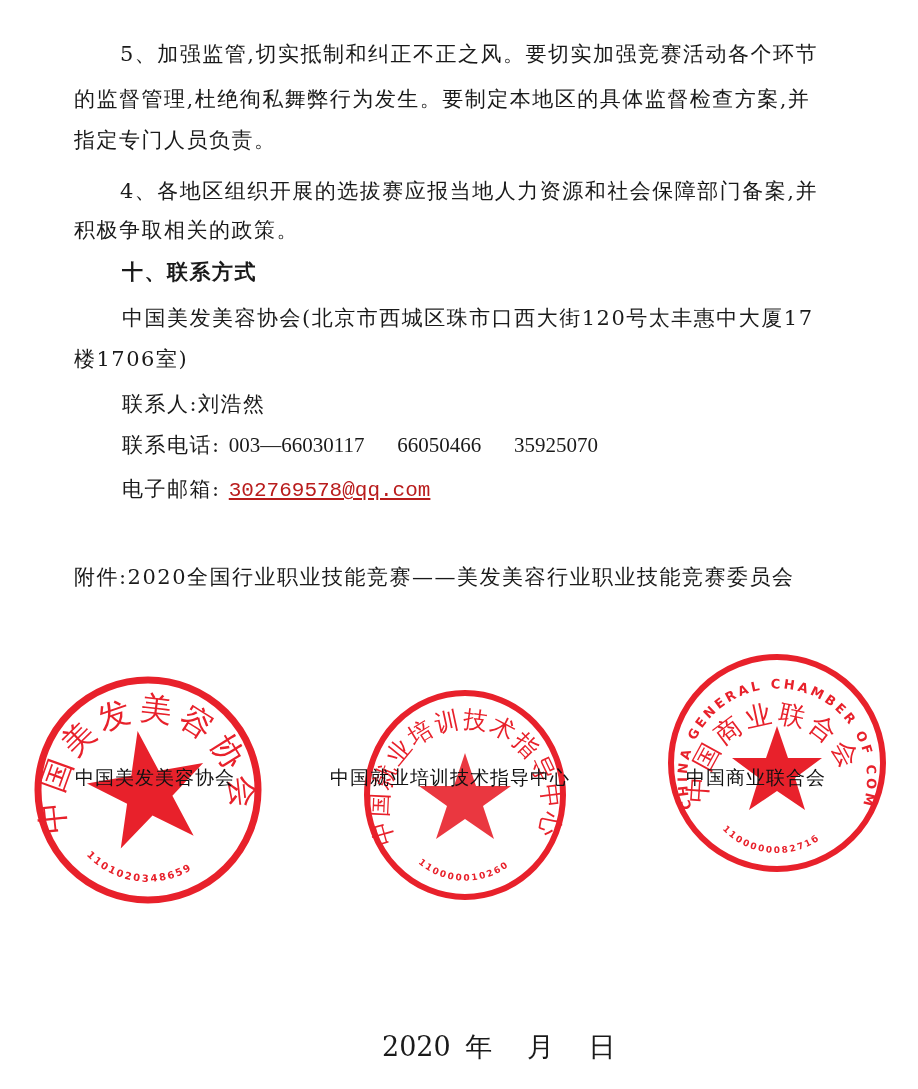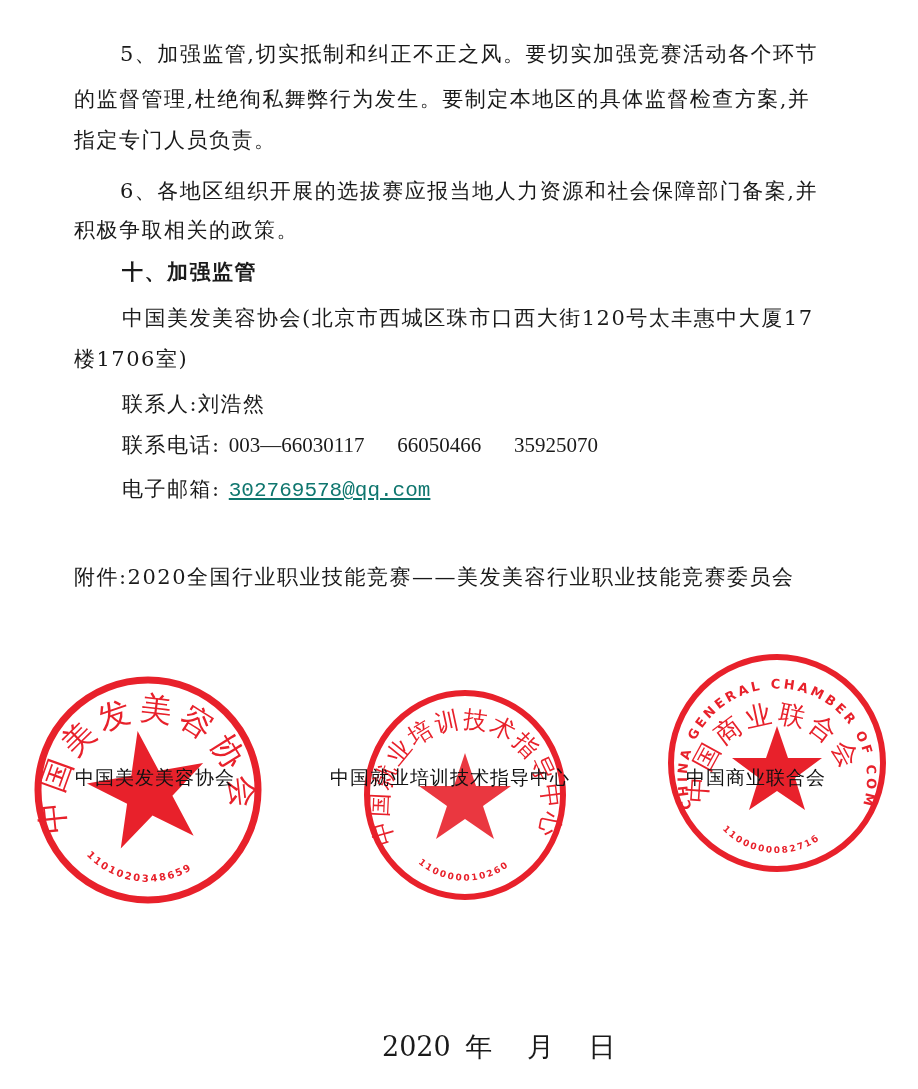--- a/index.html
+++ b/index.html
@@ -20,21 +20,21 @@
     font-size: 21px;
     line-height: 28px;
     white-space: nowrap;
     letter-spacing: 1.5px;
   }
   .heading {
     font-weight: bold;
     font-family: "DejaVu Sans", "Liberation Sans", sans-serif;
   }
   .email-link {
-    color: #0f766e;
+    color: #b91c1c;
     text-decoration: underline;
     font-family: "Liberation Mono", "DejaVu Sans Mono", monospace;
     letter-spacing: 0;
   }
   .phone {
     font-family: "Liberation Serif", "DejaVu Serif", serif;
     letter-spacing: 0;
   }
   .stamp {
     position: absolute;
@@ -59,24 +59,24 @@
   }
   .date-line span { display: inline-block; }
 </style>
 </head>
 <body>
 
 <div class="line" style="top:40px;left:120px;">5、加强监管,切实抵制和纠正不正之风。要切实加强竞赛活动各个环节</div>
 <div class="line" style="top:85px;left:74px;">的监督管理,杜绝徇私舞弊行为发生。要制定本地区的具体监督检查方案,并</div>
 <div class="line" style="top:126px;left:74px;">指定专门人员负责。</div>
 
-<div class="line" style="top:177px;left:120px;">6、各地区组织开展的选拔赛应报当地人力资源和社会保障部门备案,并</div>
+<div class="line" style="top:177px;left:120px;">4、各地区组织开展的选拔赛应报当地人力资源和社会保障部门备案,并</div>
 <div class="line" style="top:216px;left:74px;">积极争取相关的政策。</div>
 
-<div class="line heading" style="top:258px;left:122px;">十、加强监管</div>
+<div class="line heading" style="top:258px;left:122px;">十、联系方式</div>
 <div class="line" style="top:304px;left:122px;">中国美发美容协会(北京市西城区珠市口西大街120号太丰惠中大厦17</div>
 <div class="line" style="top:345px;left:74px;">楼1706室)</div>
 
 <div class="line" style="top:390px;left:122px;">
   <span>联系人:</span><span>刘浩然</span>
 </div>
 
 <div class="line" style="top:431px;left:122px;">
   <span>联系电话:</span>
   <span class="phone">003—66030117</span>&nbsp;&nbsp;&nbsp;

